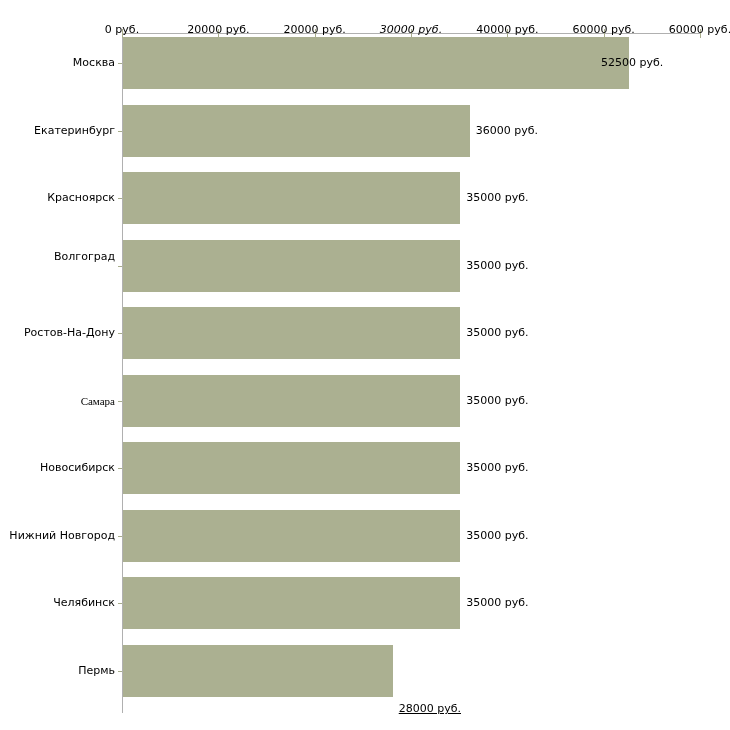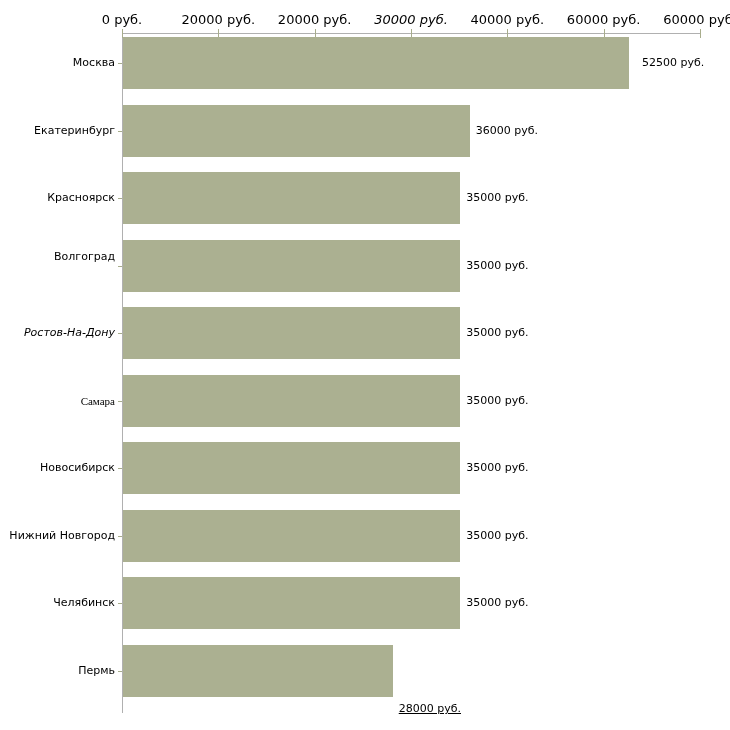--- a/index.html
+++ b/index.html
@@ -33,22 +33,22 @@
   }
   .x-tick {
     position: absolute;
     top: 29px;
     width: 1px;
     height: 9px;
     background: #a8ad8c;
   }
   .x-tick-label {
     position: absolute;
-    top: 14px;
-    font-size: 13px;
+    top: 24px;
+    font-size: 11px;
     line-height: 12px;
     color: #000000;
     white-space: nowrap;
     transform: translateX(-50%);
     text-align: left;
   }
 
   
   .y-axis-line {
     position: absolute;
@@ -120,35 +120,35 @@
   <div id="y-ticks-layer">
       <div class="y-tick" style="top: 63px;"></div>
       <div class="y-tick-label" style="top: 63px;">Москва</div>
       <div class="y-tick" style="top: 131px;"></div>
       <div class="y-tick-label" style="top: 130.5px; margin-left: 25px;">Екатеринбург</div>
       <div class="y-tick" style="top: 198px;"></div>
       <div class="y-tick-label" style="top: 198px;">Красноярск</div>
       <div class="y-tick" style="top: 266px;"></div>
       <div class="y-tick-label" style="top: 257px;">Волгоград</div>
       <div class="y-tick" style="top: 333px;"></div>
-      <div class="y-tick-label" style="top: 333px; font-style: italic;">Ростов-На-Дону</div>
+      <div class="y-tick-label" style="top: 333px;">Ростов-На-Дону</div>
       <div class="y-tick" style="top: 401px;"></div>
       <div class="y-tick-label" style="top: 400.5px; font-family: Liberation Serif, serif;">Самара</div>
       <div class="y-tick" style="top: 468px;"></div>
       <div class="y-tick-label" style="top: 468px;">Новосибирск</div>
       <div class="y-tick" style="top: 536px;"></div>
       <div class="y-tick-label" style="top: 535.5px;">Нижний Новгород</div>
       <div class="y-tick" style="top: 603px;"></div>
       <div class="y-tick-label" style="top: 603px;">Челябинск</div>
       <div class="y-tick" style="top: 671px;"></div>
       <div class="y-tick-label" style="top: 670.5px;">Пермь</div>
     </div>
   <div id="bars-layer">
       <div class="bar" title="Москва: 52500 руб." style="top: 37px; height: 52px; width: 505.75px; background: rgb(171, 176, 145);"></div>
-      <div class="bar-value" style="left: 642px; top: 63px;">52500 руб.</div>
+      <div class="bar-value" style="left: 601px; top: 63px;">52500 руб.</div>
       <div class="bar" title="Екатеринбург: 36000 руб." style="top: 104.5px; height: 52px; width: 346.8px; background: rgb(171, 176, 145);"></div>
       <div class="bar-value" style="left: 475.8px; top: 130.5px;">36000 руб.</div>
       <div class="bar" title="Красноярск: 35000 руб." style="top: 172px; height: 52px; width: 337.167px; background: rgb(171, 176, 145);"></div>
       <div class="bar-value" style="left: 466.167px; top: 198px;">35000 руб.</div>
       <div class="bar" title="Волгоград: 35000 руб." style="top: 239.5px; height: 52px; width: 337.167px; background: rgb(171, 176, 145);"></div>
       <div class="bar-value" style="left: 466.167px; top: 265.5px;">35000 руб.</div>
       <div class="bar" title="Ростов-На-Дону: 35000 руб." style="top: 307px; height: 52px; width: 337.167px; background: rgb(171, 176, 145);"></div>
       <div class="bar-value" style="left: 466.167px; top: 333px;">35000 руб.</div>
       <div class="bar" title="Самара: 35000 руб." style="top: 374.5px; height: 52px; width: 337.167px; background: rgb(171, 176, 145);"></div>
       <div class="bar-value" style="left: 466.167px; top: 400.5px;">35000 руб.</div>

